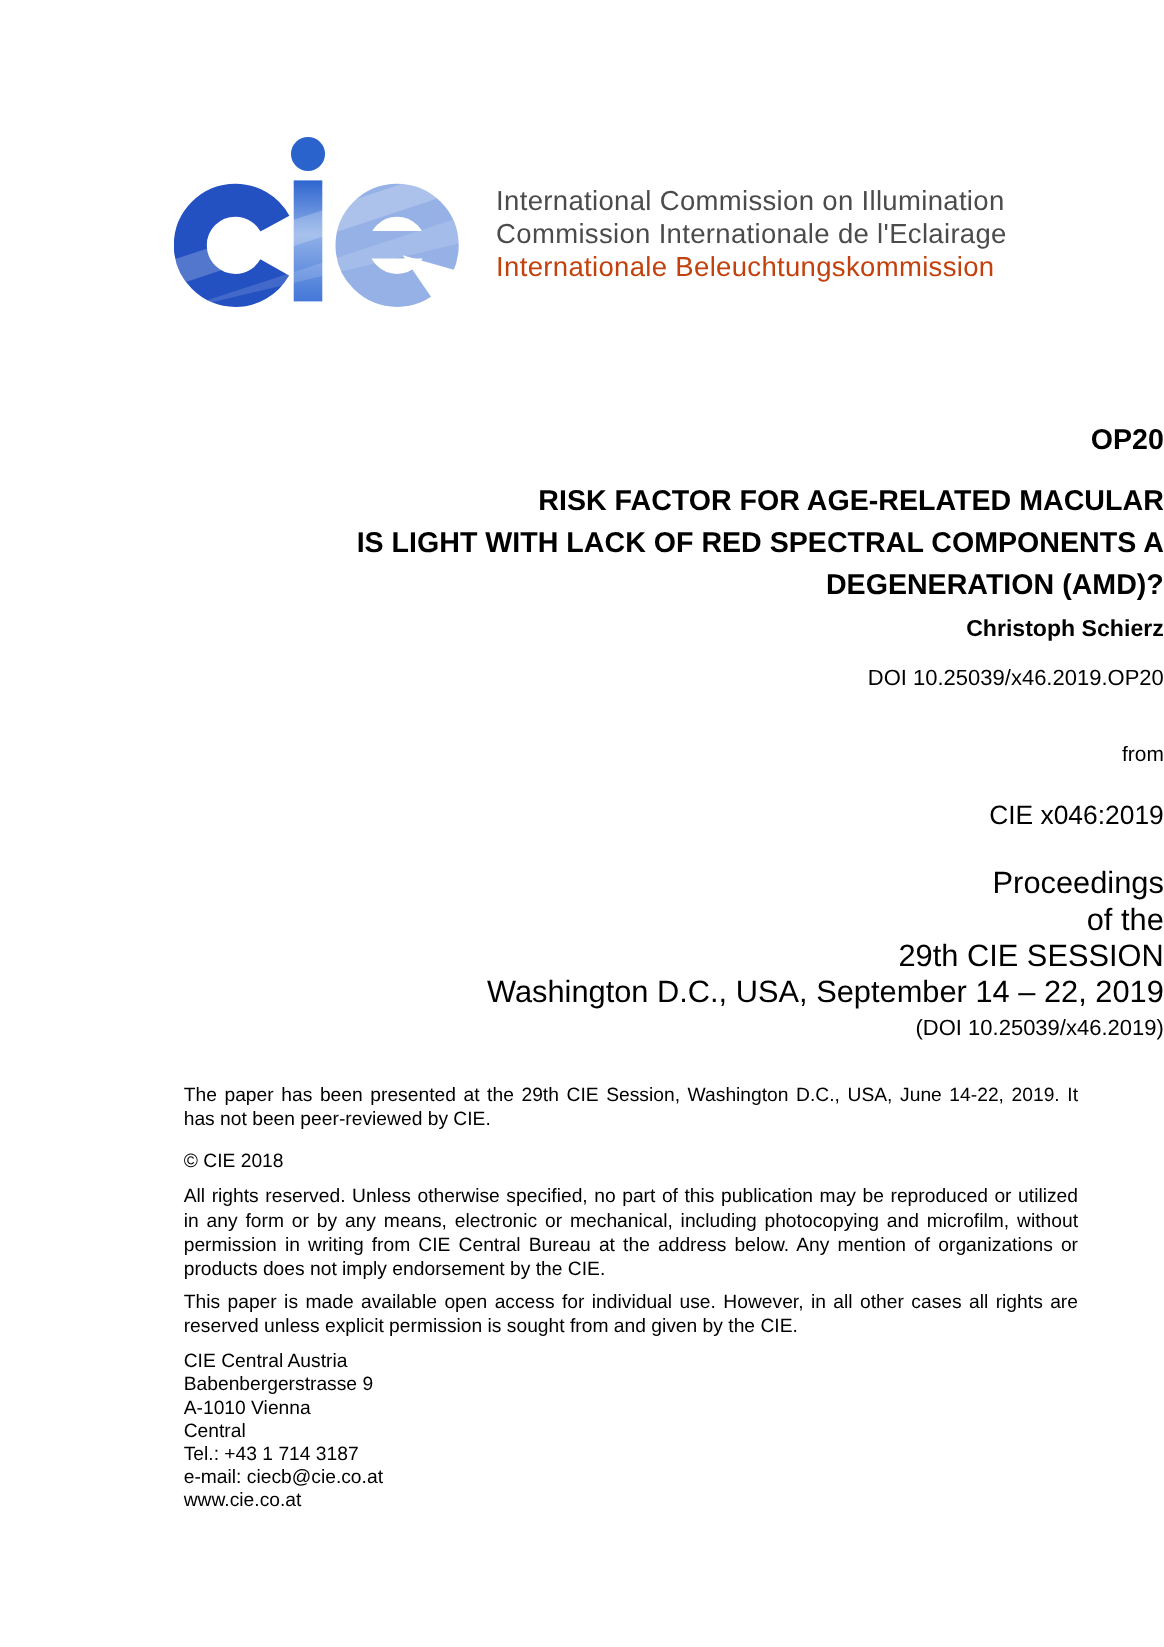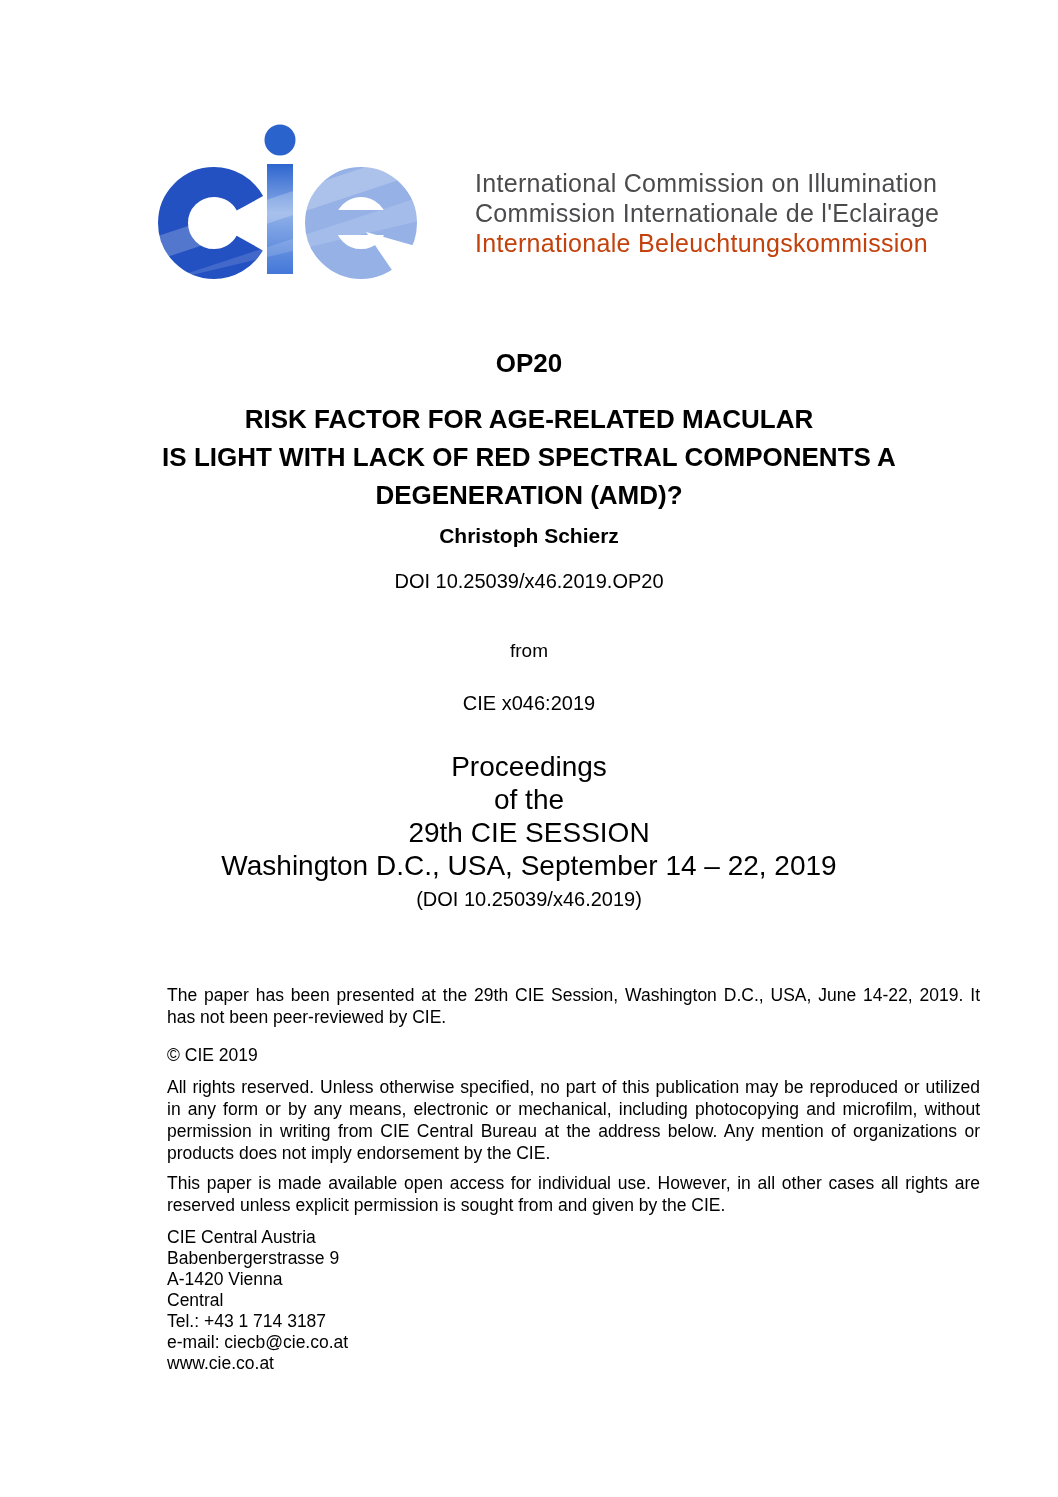--- a/index.html
+++ b/index.html
@@ -7,35 +7,35 @@
     position: relative;
     width: 1058px;
     height: 1497px;
     background: #ffffff;
     font-family: "Liberation Sans", sans-serif;
     color: #000000;
     overflow: hidden;
   }
 
   
-  .logo-row { position: absolute; left: 158px; top: 118px; display: flex; align-items: flex-start; gap: 24px; }
+  .logo-row { position: absolute; left: 158px; top: 118px; display: flex; align-items: flex-start; }
   .cie-logo { width: 265px; height: 165px; display: block; flex: 0 0 auto; }
   .org-names { margin-left: 28px; margin-top: 50px; font-size: 25px; line-height: 30px; letter-spacing: 0.3px; font-weight: 400; }
   .org-line { white-space: nowrap; }
   .org-line.gray { color: #4b4b4d; }
   .org-line.blue { color: #c2410c; }
 
   
-  .center { position: absolute; left: 0; width: 100%; text-align: center; }
+  .center { position: absolute; left: 0; width: 100%; text-align: right; margin-top: 36px; }
   .paper-code   { top: 348px; font-size: 26px; font-weight: bold; }
   .paper-title  { top: 400px; font-size: 26px; font-weight: bold; line-height: 38px; }
   .author       { top: 524px; font-size: 21px; font-weight: bold; }
   .doi          { top: 570px; font-size: 20px; }
   .from-label   { top: 640px; font-size: 19px; }
-  .volume       { top: 692px; font-size: 20px; }
+  .volume       { top: 692px; font-size: 24px; }
   .proceedings  { top: 750px; font-size: 28px; line-height: 33px; }
   .proc-doi     { top: 888px; font-size: 20px; }
 
   
   .footer {
     position: absolute;
     left: 123px;
     top: 984px;
     width: 813px;
     font-size: 17.5px;
@@ -109,27 +109,27 @@
     <div>Proceedings</div>
     <div>of the</div>
     <div>29th CIE SESSION</div>
     <div>Washington D.C., USA, September 14 – 22, 2019</div>
   </div>
 
   <div class="center proc-doi">(DOI 10.25039/x46.2019)</div>
 
   <footer class="footer">
     <p class="presented">The paper has been presented at the 29th CIE Session, Washington D.C., USA, June 14-22, 2019. It has not been peer-reviewed by CIE.</p>
-    <p class="copyright">© CIE 2019</p>
+    <p class="copyright">© CIE 2018</p>
     <p class="rights">All rights reserved. Unless otherwise specified, no part of this publication may be reproduced or utilized in any form or by any means, electronic or mechanical, including photocopying and microfilm, without permission in writing from CIE Central Bureau at the address below. Any mention of organizations or products does not imply endorsement by the CIE.</p>
     <p class="open-access">This paper is made available open access for individual use. However, in all other cases all rights are reserved unless explicit permission is sought from and given by the CIE.</p>
     <div class="address">
       <div>CIE Central Austria</div>
       <div>Babenbergerstrasse 9</div>
-      <div>A-1420 Vienna</div>
+      <div>A-1010 Vienna</div>
       <div>Central</div>
       <div>Tel.: +43 1 714 3187</div>
       <div>e-mail: ciecb@cie.co.at</div>
       <div>www.cie.co.at</div>
     </div>
   </footer>
 
 </div>
 
 </body></html>

